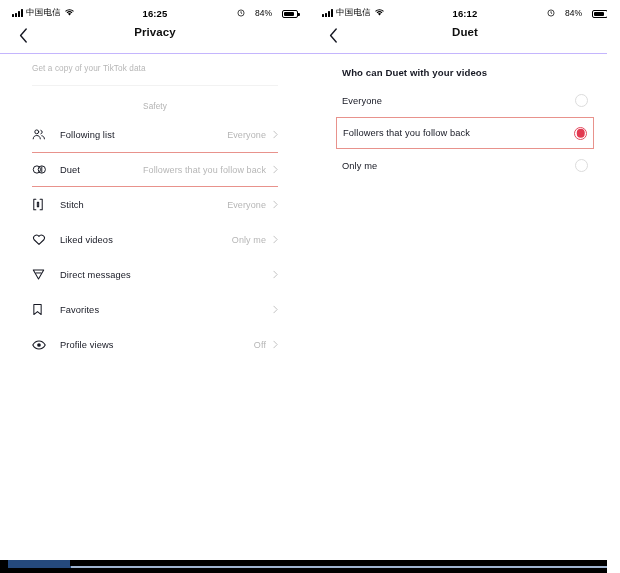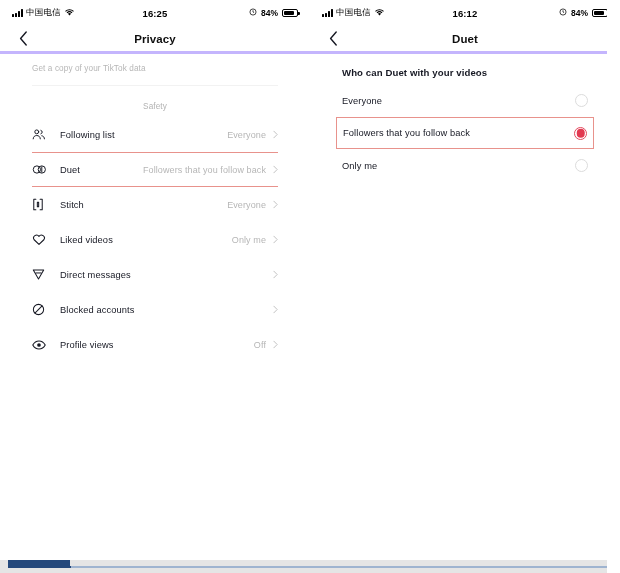--- a/index.html
+++ b/index.html
@@ -7,21 +7,21 @@
     width: 620px;
     height: 573px;
     background: #ffffff;
     font-family: "Liberation Sans", sans-serif;
     -webkit-font-smoothing: antialiased;
   }
   .screen {
     position: relative;
     width: 607px;
     height: 573px;
-    background: #e5e5e5;
+    background: #000000;
     overflow: hidden;
   }
 
   
   .panel {
     position: absolute;
     top: 0;
     width: 310px;
     height: 560px;
     background: #ffffff;
@@ -50,25 +50,24 @@
     left: 0; right: 0;
     text-align: center;
     font-size: 9.5px;
     font-weight: bold;
     letter-spacing: .1px;
     color: #000;
   }
   .sb-right {
     margin-left: auto;
     display: flex;
-    align-items: center;
-    gap: 4px;
+    align-items: flex-end;
+    gap: 10px;
     font-size: 8.5px;
     z-index: 2;
-    font-weight: bold;
   }
   .signal-bars {
     display: flex;
     align-items: flex-end;
     gap: 1px;
     height: 8px;
   }
   .signal-bars i {
     display: block;
     width: 2px;
@@ -102,23 +101,23 @@
     height: 100%;
     background: #000;
     border-radius: 1px;
   }
 
   
   .nav-bar {
     position: relative;
     height: 28px;
     display: flex;
-    align-items: center;
+    align-items: flex-start;
     padding: 0 14px;
-    border-bottom: 3px solid #c4b5fd;
+    border-bottom: 1px solid #c4b5fd;
   }
   .back-btn {
     display: inline-flex;
     align-items: center;
     justify-content: center;
     width: 18px; height: 18px;
     cursor: pointer;
   }
   .nav-title {
     position: absolute;
@@ -390,36 +389,35 @@
         </span>
         <span class="row-label">Direct messages</span>
         <span class="row-value"></span>
         <span class="chev">
             <svg width="5" height="9" viewBox="0 0 6 10" fill="none" stroke="#c2c2c2" stroke-width="1.2" stroke-linecap="round" stroke-linejoin="round">
               <path d="M1 1l4 4-4 4"></path>
             </svg>
           </span>
       </div>
 
-
       <div class="list-row">
         <span class="row-icon">
-          <svg width="13" height="13" viewBox="0 0 16 16" fill="none" stroke="#161823" stroke-width="1.25" stroke-linecap="round">
-              <circle cx="8" cy="8" r="6.3"></circle>
-              <path d="M3.6 12.4 12.4 3.6"></path>
-            </svg>
-        </span>
-        <span class="row-label">Blocked accounts</span>
+          <svg width="11" height="13" viewBox="0 0 13 16" fill="none" stroke="#161823" stroke-width="1.25" stroke-linejoin="round">
+              <path d="M2 1.8h9v12.4L6.5 10.6 2 14.2V1.8z"></path>
+            </svg>
+        </span>
+        <span class="row-label">Favorites</span>
         <span class="row-value"></span>
         <span class="chev">
             <svg width="5" height="9" viewBox="0 0 6 10" fill="none" stroke="#c2c2c2" stroke-width="1.2" stroke-linecap="round" stroke-linejoin="round">
               <path d="M1 1l4 4-4 4"></path>
             </svg>
           </span>
       </div>
+
 
       <div class="list-row">
         <span class="row-icon">
           <svg width="14" height="12" viewBox="0 0 16 12" fill="none" stroke="#161823" stroke-width="1.25">
               <path d="M.9 6S3.5 1.4 8 1.4 15.1 6 15.1 6 12.5 10.6 8 10.6.9 6 .9 6z"></path>
               <circle cx="8" cy="6" r="2.1" fill="#161823" stroke="none"></circle>
             </svg>
         </span>
         <span class="row-label">Profile views</span>
         <span class="row-value">Off</span>

